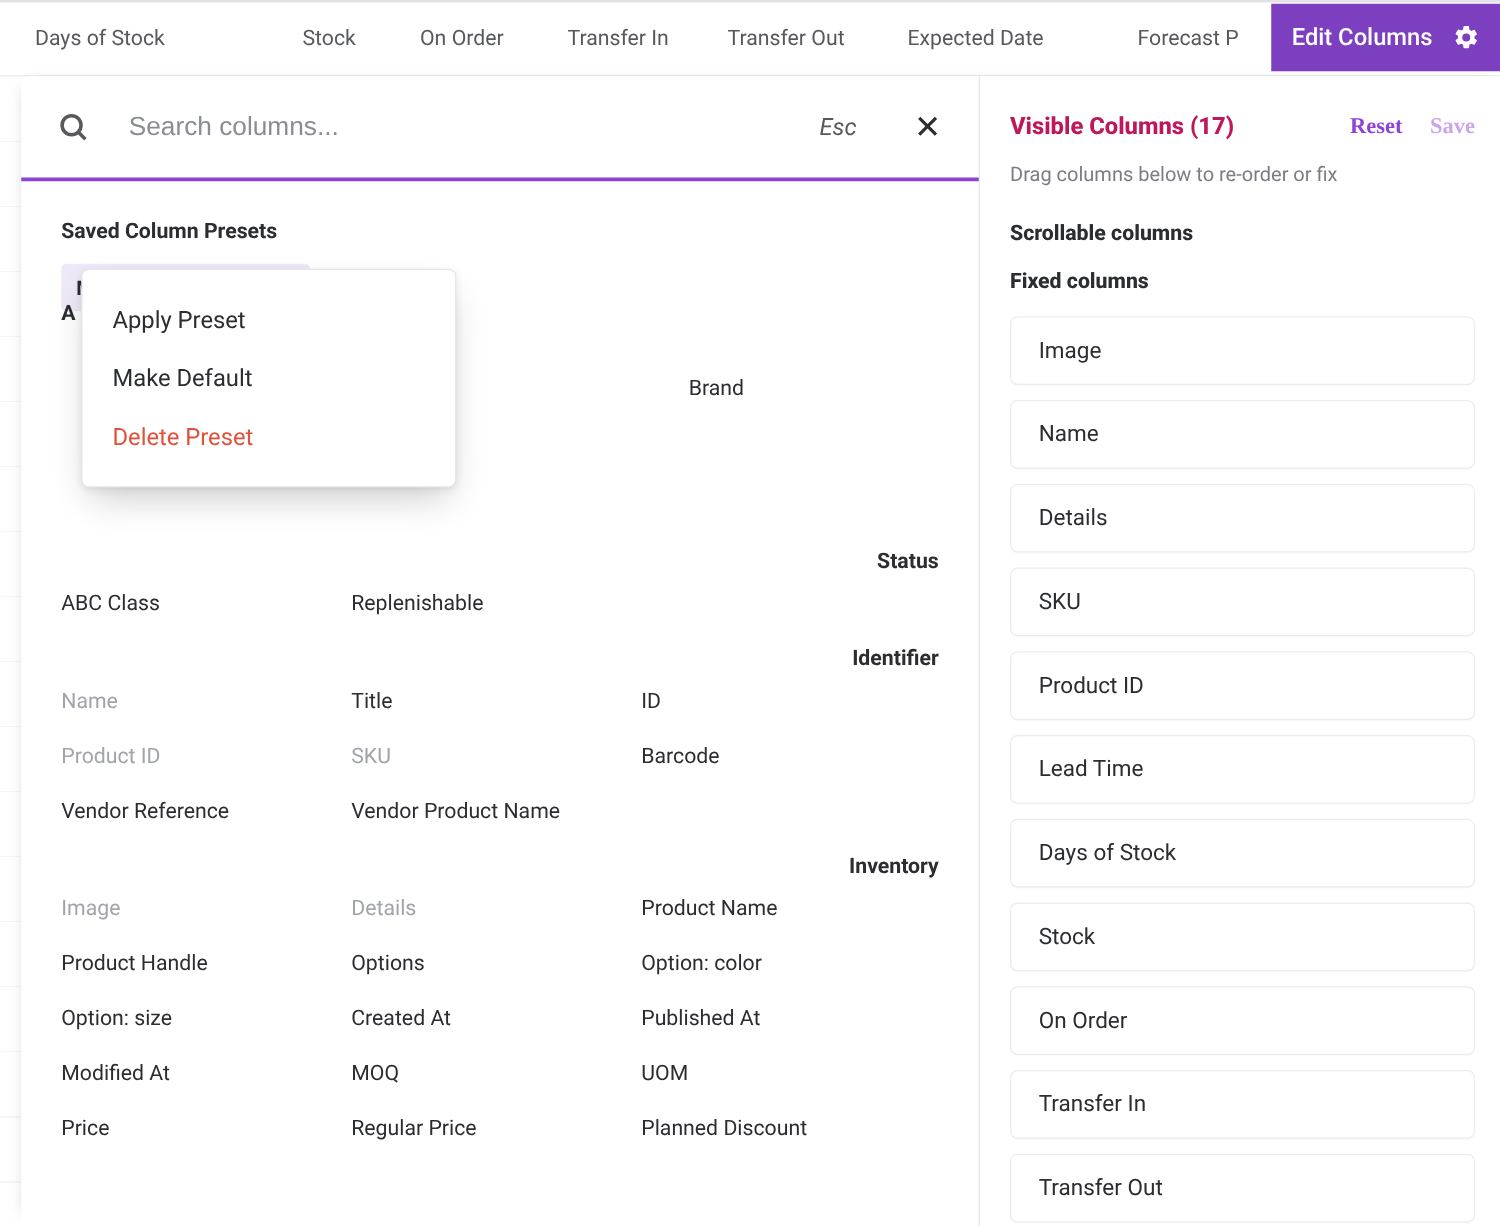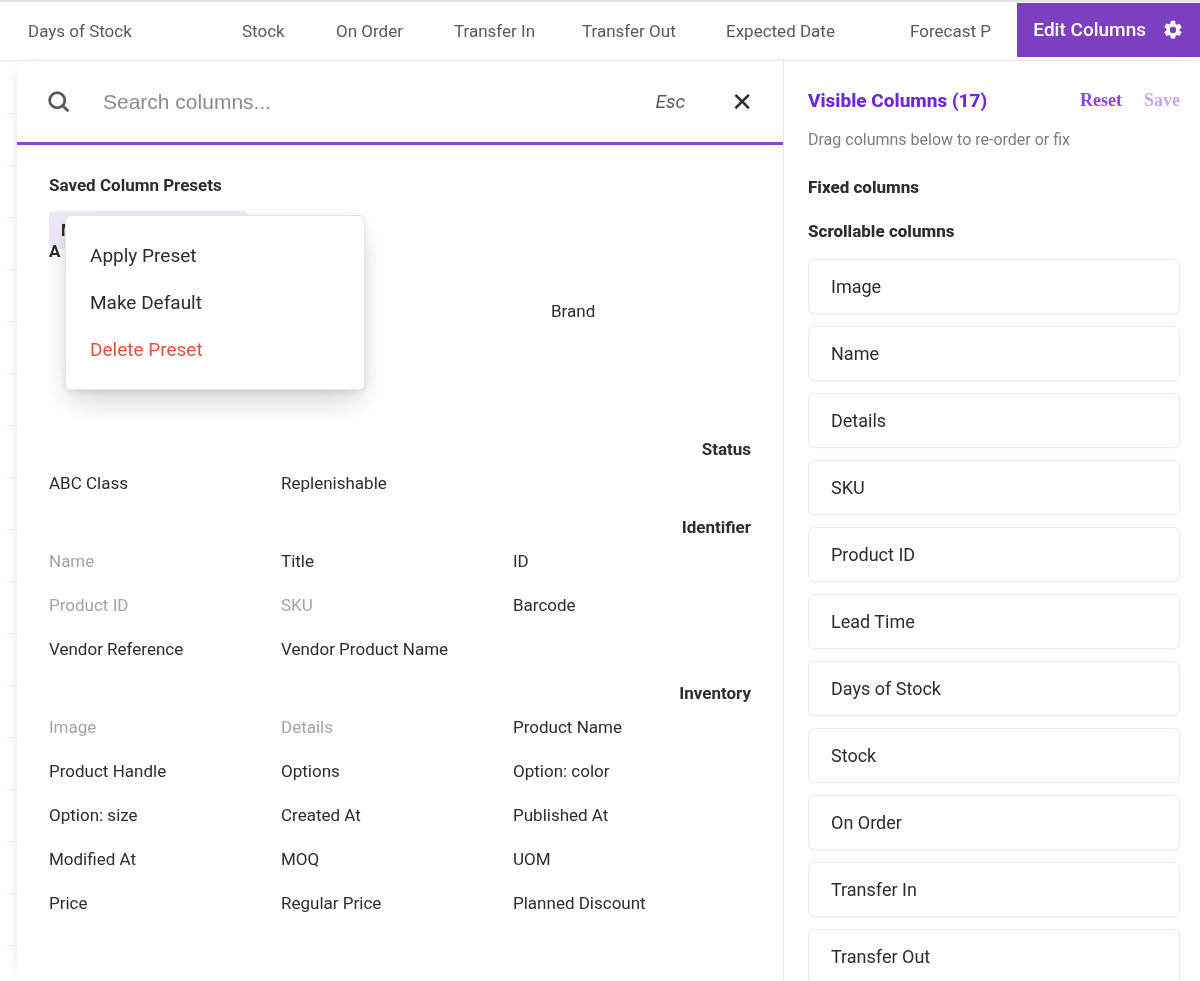--- a/index.html
+++ b/index.html
@@ -224,21 +224,21 @@
   .vc-header {
     display: flex;
     align-items: center;
     gap: 22px;
     margin-bottom: 18px;
   }
   .vc-title {
     font-size: 19px;
     font-weight: 800;
     flex: 1 1 auto;
-    color: #6d28d9;
+    color: #be185d;
   }
   .vc-action {
     font-size: 18px;
     font-weight: 600;
     color: #8c43d6;
     cursor: pointer;
     font-family: Liberation Serif, serif;
   }
   .vc-action.faded { color: #c9a6ec; }
   .vc-hint {
@@ -380,23 +380,23 @@
     </div>
 
     <div class="right-pane">
       <div class="vc-header">
         <div class="vc-title">Visible Columns (17)</div>
         <div class="vc-action">Reset</div>
         <div class="vc-action faded">Save</div>
       </div>
       <div class="vc-hint">Drag columns below to re-order or fix</div>
 
+      <div class="subhead" style="margin-top:24px;">Scrollable columns</div>
+
       <div class="subhead">Fixed columns</div>
-
-      <div class="subhead" style="margin-top:24px;">Scrollable columns</div>
       <div class="scroll-list">
         <div class="draggable-item">Image</div>
         <div class="draggable-item">Name</div>
         <div class="draggable-item">Details</div>
         <div class="draggable-item">SKU</div>
         <div class="draggable-item">Product ID</div>
         <div class="draggable-item">Lead Time</div>
         <div class="draggable-item">Days of Stock</div>
         <div class="draggable-item">Stock</div>
         <div class="draggable-item">On Order</div>

